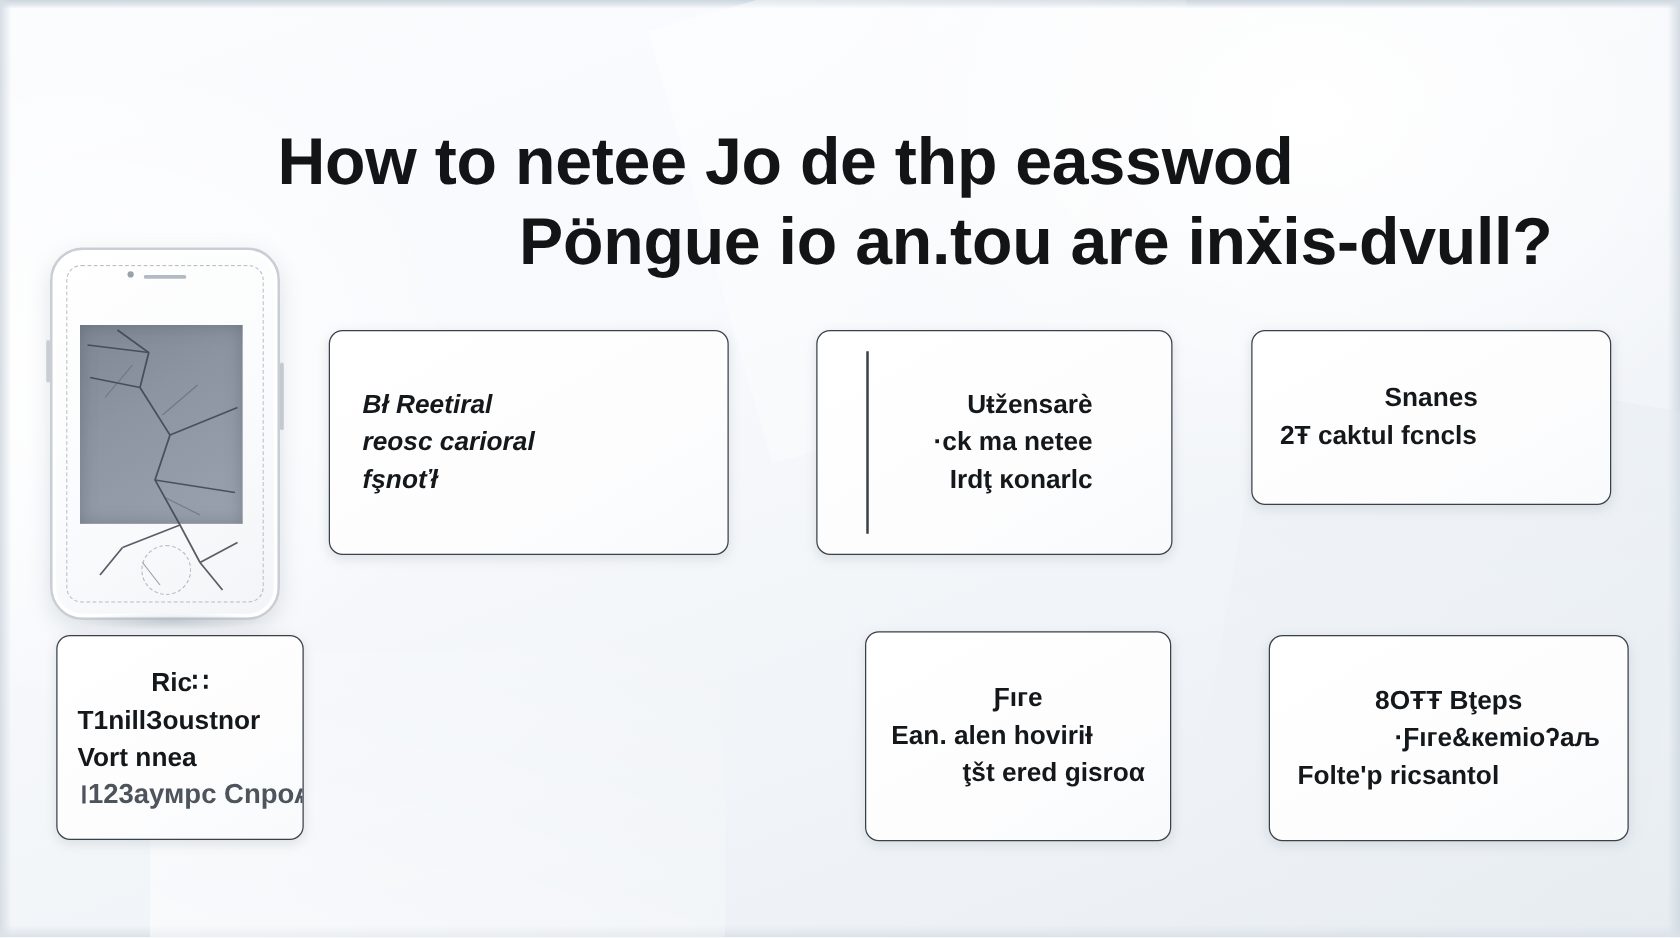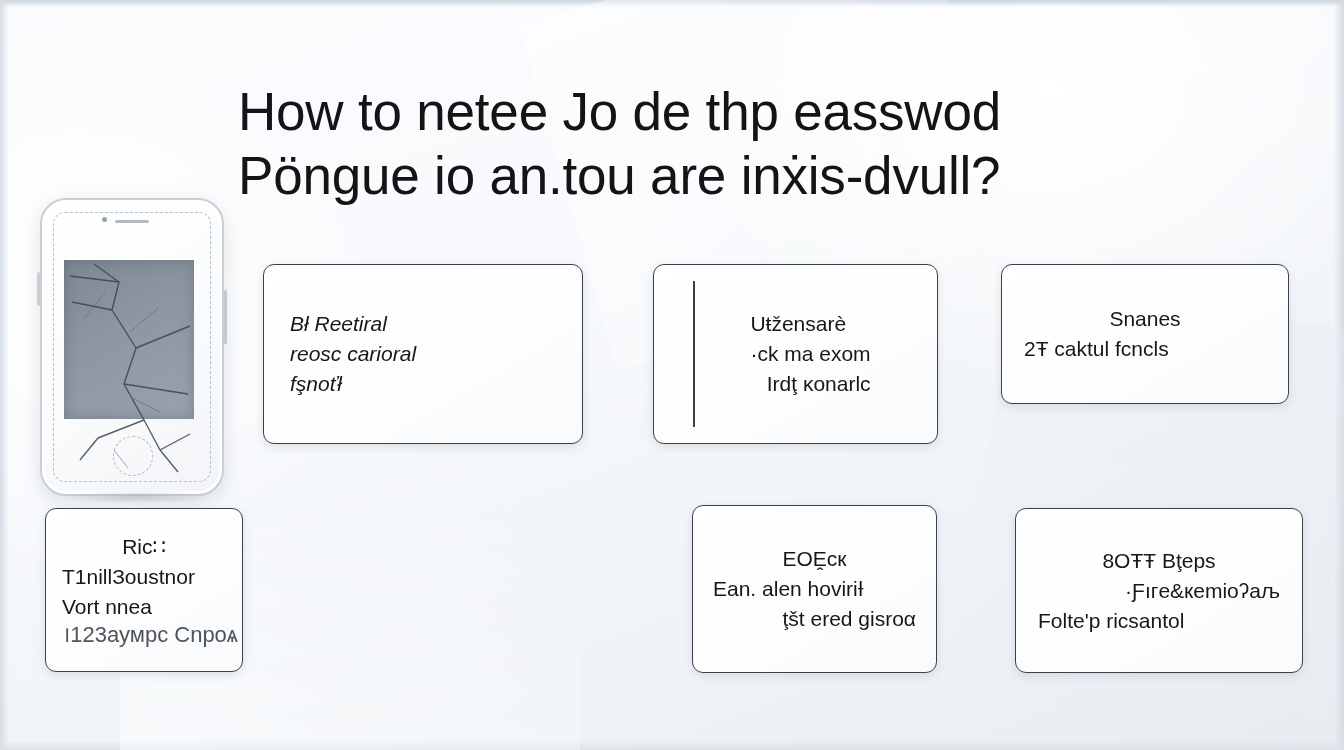--- a/index.html
+++ b/index.html
@@ -59,31 +59,30 @@
   }
   .wash-c {
     left: 120px; top: 520px; width: 460px; height: 230px;
     background: linear-gradient(20deg, rgba(255,255,255,.9), rgba(255,255,255,0));
   }
 
   
   #heading {
     position: absolute;
     left: 222px;
-    top: 44px;
+    top: 62px;
     width: 1020px;
     color: #121416;
-    font-weight: 400;
+    font-weight: 700;
     font-size: 53px;
     line-height: 64px;
     letter-spacing: -0.2px;
     white-space: nowrap;
-    margin-left: 16px;
-  }
-  #heading .line2 { display: block; }
+  }
+  #heading .line2 { display: block; text-align: right; }
 
   
   #phone {
     position: absolute;
     left: 40px;
     top: 198px;
     width: 184px;
     height: 298px;
   }
   .phone-body {
@@ -178,21 +177,21 @@
     display: flex;
     flex-direction: column;
     align-items: center;
     justify-content: center;
     overflow: hidden;
   }
   .card .ln {
     color: #15181b;
     font-size: 21px;
     line-height: 30px;
-    font-weight: 400;
+    font-weight: 700;
     white-space: nowrap;
   }
   .card .ln.sm {
     font-size: 22px;
     line-height: 26px;
     color: #4d545c;
   }
   .card .ln.a-left  { align-self: flex-start; }
   .card .ln.a-right { align-self: flex-end; }
 
@@ -207,21 +206,21 @@
   #card-1 .ln { font-style: italic; }
   #card-2 .rule {
     position: absolute;
     left: 39px;
     top: 16px;
     bottom: 16px;
     width: 1.5px;
     background: #3b4148;
   }
   #card-2 .body { padding-left: 30px; }
-  .body { display: flex; flex-direction: column; align-items: flex-start; }
+  .body { display: flex; flex-direction: column; align-items: flex-end; }
 </style>
 </head>
 <body>
 
 <div id="canvas">
 
   <div class="edge edge-top"></div>
   <div class="edge edge-left"></div>
   <div class="edge edge-right"></div>
   <div class="edge edge-bottom"></div>
@@ -269,39 +268,39 @@
   <div class="card" id="card-1">
     <div class="ln">Bł  Reetiral</div>
     <div class="ln a-left">reosc carioral</div>
     <div class="ln a-left">fşnoťł</div>
   </div>
 
   <div class="card" id="card-2">
     <div class="rule"></div>
     <div class="body">
       <div class="ln">Uŧžensarè</div>
-      <div class="ln a-left">·ck ma exom</div>
+      <div class="ln a-left">·ck ma netee</div>
       <div class="ln a-right">Irdţ  ĸonarlc</div>
     </div>
   </div>
 
   <div class="card" id="card-3">
     <div class="ln">Snanes</div>
     <div class="ln a-left">2Ŧ caktul fcncls</div>
   </div>
 
   <div class="card" id="card-4">
     <div class="ln">Ric∷</div>
     <div class="ln a-left">T1nillЗoustnor</div>
     <div class="ln a-left">Vort nnea</div>
     <div class="ln sm a-left">।123аумрс Сnpoѧ</div>
   </div>
 
   <div class="card" id="card-5">
-    <div class="ln">EOḘcк</div>
+    <div class="ln">Ƒıгe</div>
     <div class="ln a-left">Ean. alen hoviriƗ</div>
     <div class="ln a-right">ţšt ered ɡisroα</div>
   </div>
 
   <div class="card" id="card-6">
     <div class="ln">8OŦŦ Βţeps</div>
     <div class="ln a-right">·Ƒıгe&amp;кemioʔaљ</div>
     <div class="ln a-left">Folte'р ricsantol</div>
   </div>
 

